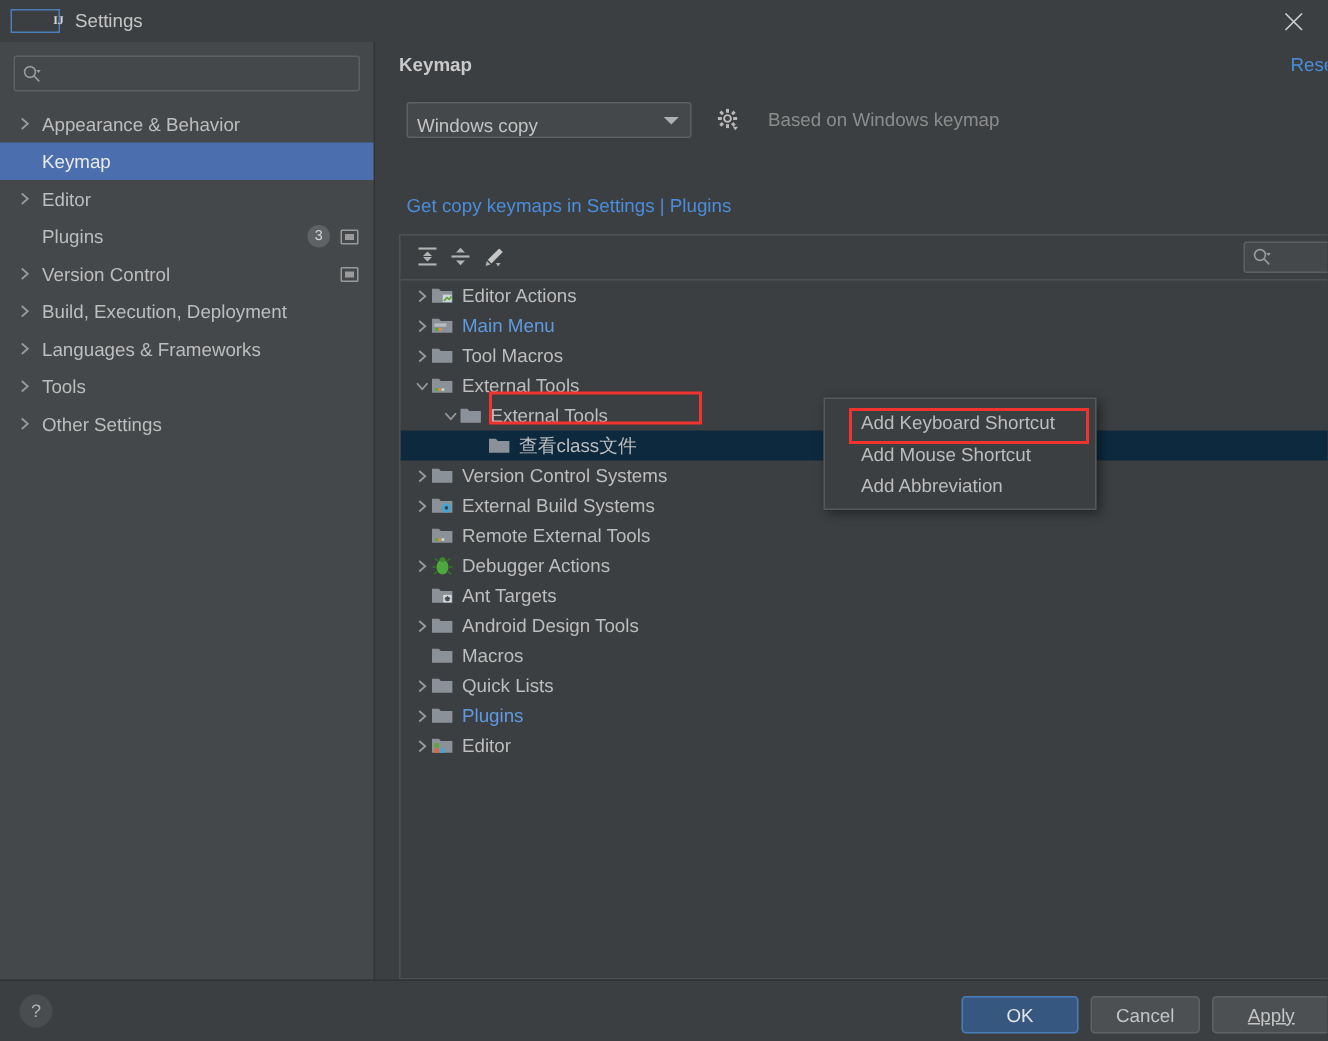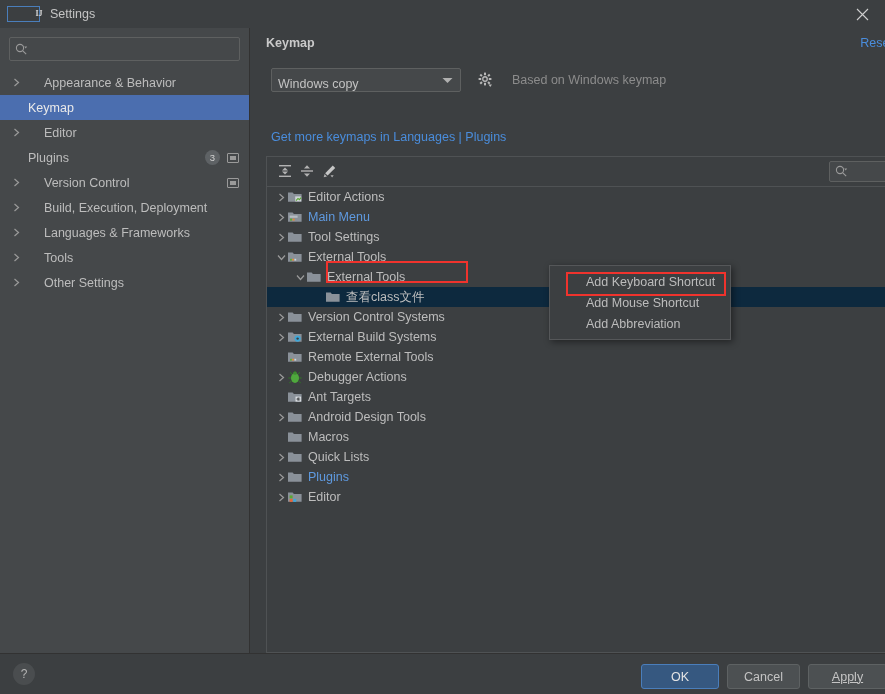--- a/index.html
+++ b/index.html
@@ -68,21 +68,20 @@
   .mag svg { display:block; }
   .nav-list { margin-top: 9px; }
   .nav-item {
     height: 25px;
     display: flex; align-items: center;
     padding-left: 10px;
     box-sizing: border-box;
     position: relative;
     font-size: 12.5px;
     color: #bdbdbd;
-    gap: 16px;
   }
   .nav-item.selected {
     background: #4b6eaf;
     color: #e9e9e9;
   }
   .chev {
     width: 13px; flex: 0 0 13px; display: flex; align-items: center; justify-content: center;
     color: #9a9a9a;
   }
   .chev svg { display: block; }
@@ -198,21 +197,21 @@
     z-index: 40;
   }
 
   
   .ctxmenu {
     position: absolute;
     left: 549px; top: 265px; width: 182px;
     background: #3c3f41;
     border: 1px solid #555759;
     box-shadow: 2px 2px 7px rgba(0,0,0,.45);
-    padding: 5px 12px;
+    padding: 5px 0;
     z-index: 30;
     box-sizing: border-box;
   }
   .ctxitem {
     height: 21px; display: flex; align-items: center;
     padding-left: 24px; font-size: 12.5px; color: #bcbcbc;
   }
 
   
   .bottombar {
@@ -376,21 +375,21 @@
           <rect x="1.9" y="9.9" width="2.4" height="2" transform="rotate(-45 3.1 10.9)"></rect>
         </g>
         <circle cx="7" cy="7" r="1.6" fill="#3c3f41"></circle>
         <path d="M10.5,12.5 l3.5,0 l-1.75,2.4 z" fill="#b9b9b9"></path>
       </svg>
     </div>
     <div class="based-on">Based on Windows keymap</div>
   </div>
 
   <div class="getmore">
-    <span>Get more keymaps in Languages</span><span class="sep"> | </span><span>Plugins</span>
+    <span>Get copy keymaps in Settings</span><span class="sep"> | </span><span>Plugins</span>
   </div>
 
   <div class="tree-box">
     <div class="tree-toolbar">
       <div class="tb-icon">
         <svg width="14" height="14" viewBox="0 0 14 14">
           <rect x="1" y="1" width="12" height="1.4" fill="#b3b3b3"></rect>
           <rect x="1" y="11.6" width="12" height="1.4" fill="#b3b3b3"></rect>
           <path d="M7,3.6 l3,3 l-6,0 z" fill="#b3b3b3"></path>
           <path d="M7,10.4 l3,-3 l-6,0 z" fill="#b3b3b3"></path>
@@ -455,21 +454,21 @@
         <div class="trow">
           <span style="display:inline-block;width:8px"></span>
           <span class="tchev">
             <svg width="7" height="9" viewBox="0 0 7 9">
               <path d="M1.5,1 L5.5,4.5 L1.5,8" stroke="#9a9a9a" stroke-width="1.2" fill="none"></path>
             </svg>
           </span>
           <span class="ficon"><svg width="16" height="16" viewBox="0 0 16 16">
               <path d="M1,3.5 L5.6,3.5 L6.9,5 L14.6,5 L14.6,12.8 L1,12.8 Z" fill="#8a9199"></path>
             </svg></span>
-          <span class="tlabel">Tool Settings</span>
+          <span class="tlabel">Tool Macros</span>
         </div>
         <div class="trow">
           <span style="display:inline-block;width:8px"></span>
           <span class="tchev">
             <svg width="9" height="7" viewBox="0 0 9 7">
               <path d="M1,1.5 L4.5,5.5 L8,1.5" stroke="#9a9a9a" stroke-width="1.2" fill="none"></path>
             </svg>
           </span>
           <span class="ficon"><svg width="16" height="16" viewBox="0 0 16 16">
               <path d="M1,3.5 L5.6,3.5 L6.9,5 L14.6,5 L14.6,12.8 L1,12.8 Z" fill="#8a9199"></path>

